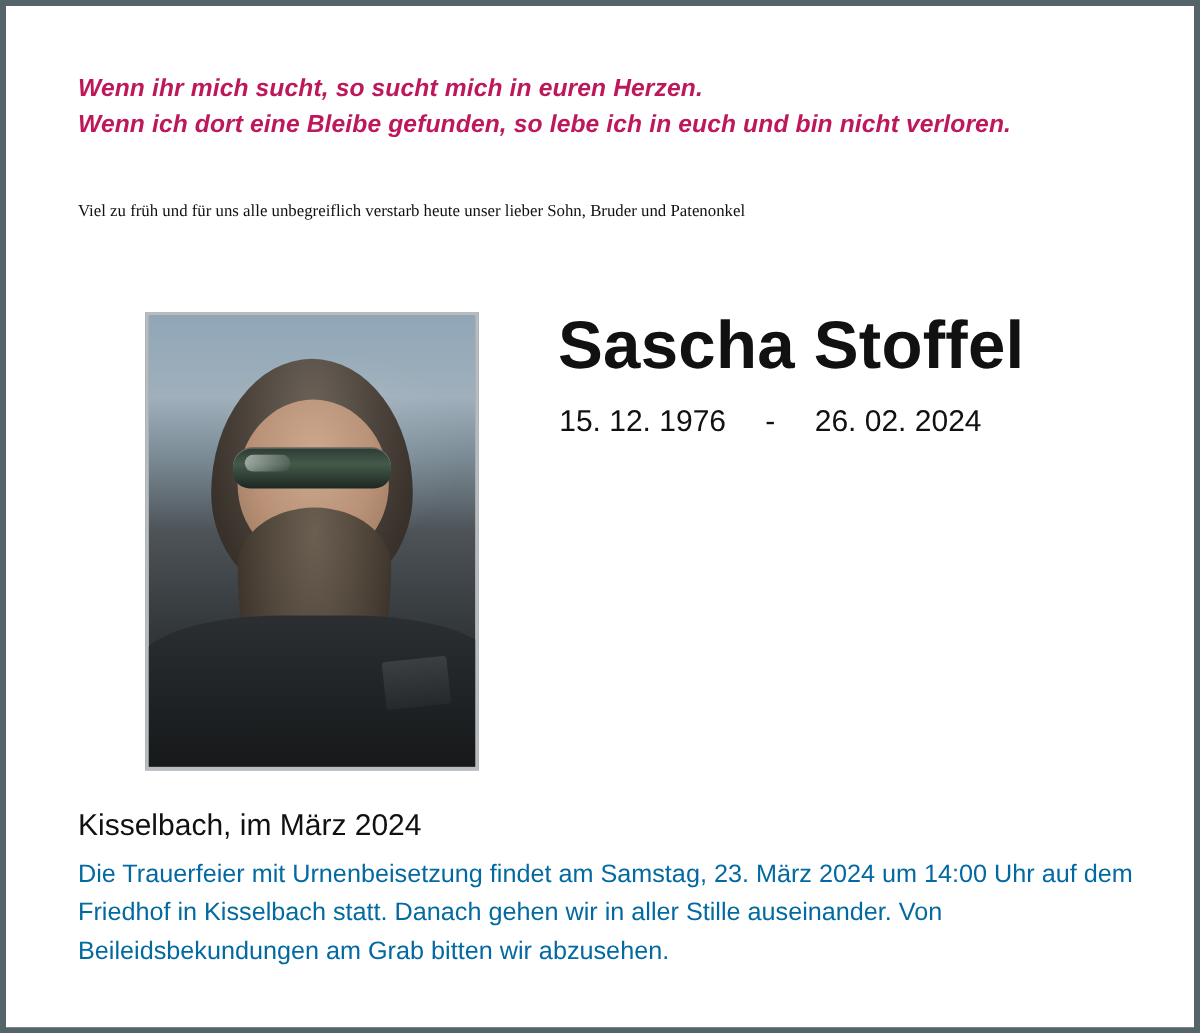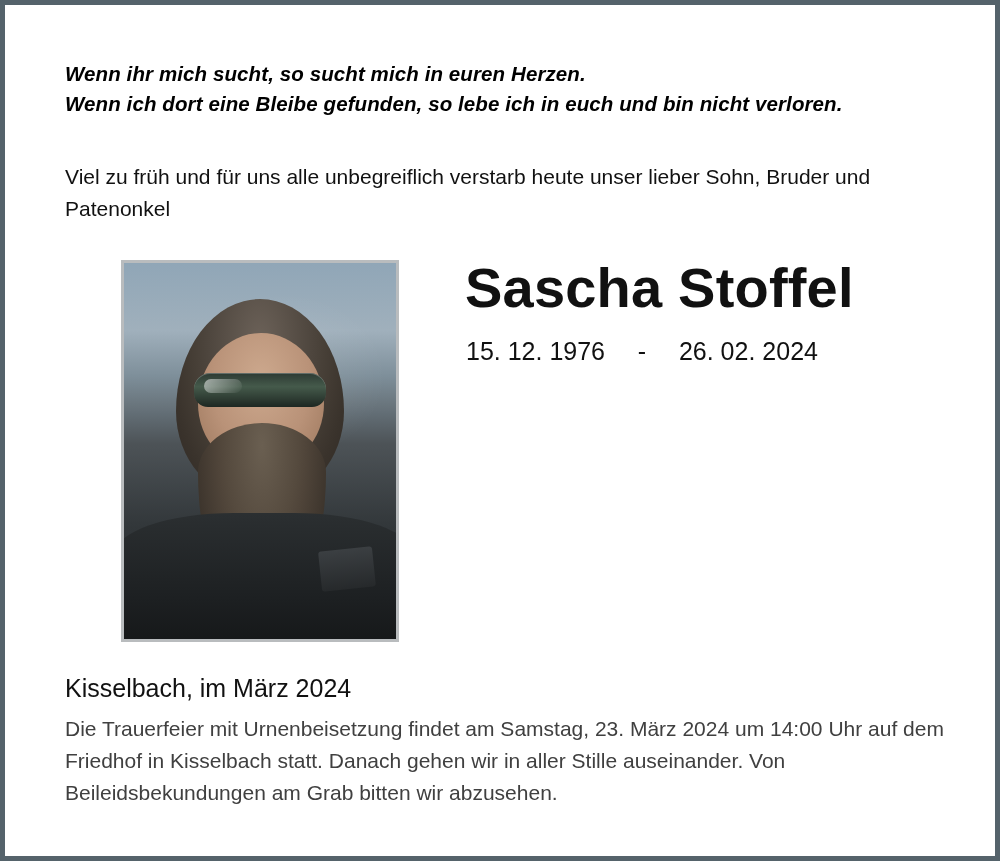--- a/index.html
+++ b/index.html
@@ -30,33 +30,34 @@
   }
   .verse {
     position: absolute;
     left: 60px;
     top: 54px;
     width: 900px;
     font-style: italic;
     font-weight: bold;
     font-size: 20.5px;
     line-height: 30px;
-    color: #000000;
+    color: #be185d;
     letter-spacing: 0.1px;
   }
   .verse div { white-space: nowrap; }
 
   .intro {
     position: absolute;
     left: 60px;
     top: 156px;
     width: 900px;
-    font-size: 21px;
+    font-size: 14px;
     line-height: 32px;
     color: #111111;
+    font-family: Liberation Serif, serif;
   }
 
   .photo-frame {
     position: absolute;
     left: 116px;
     top: 255px;
     width: 278px;
     height: 382px;
     border: 3px solid #b9bcbe;
     box-sizing: border-box;
@@ -190,21 +191,21 @@
     font-size: 25px;
     color: #111111;
   }
   .notice {
     position: absolute;
     left: 60px;
     top: 708px;
     width: 900px;
     font-size: 21px;
     line-height: 32px;
-    color: #404040;
+    color: #0369a1;
   }
 </style>
 </head>
 <body>
 
 <div class="page">
   <div class="inner">
 
     <div class="verse">
       <div>Wenn ihr mich sucht, so sucht mich in euren Herzen.</div>

